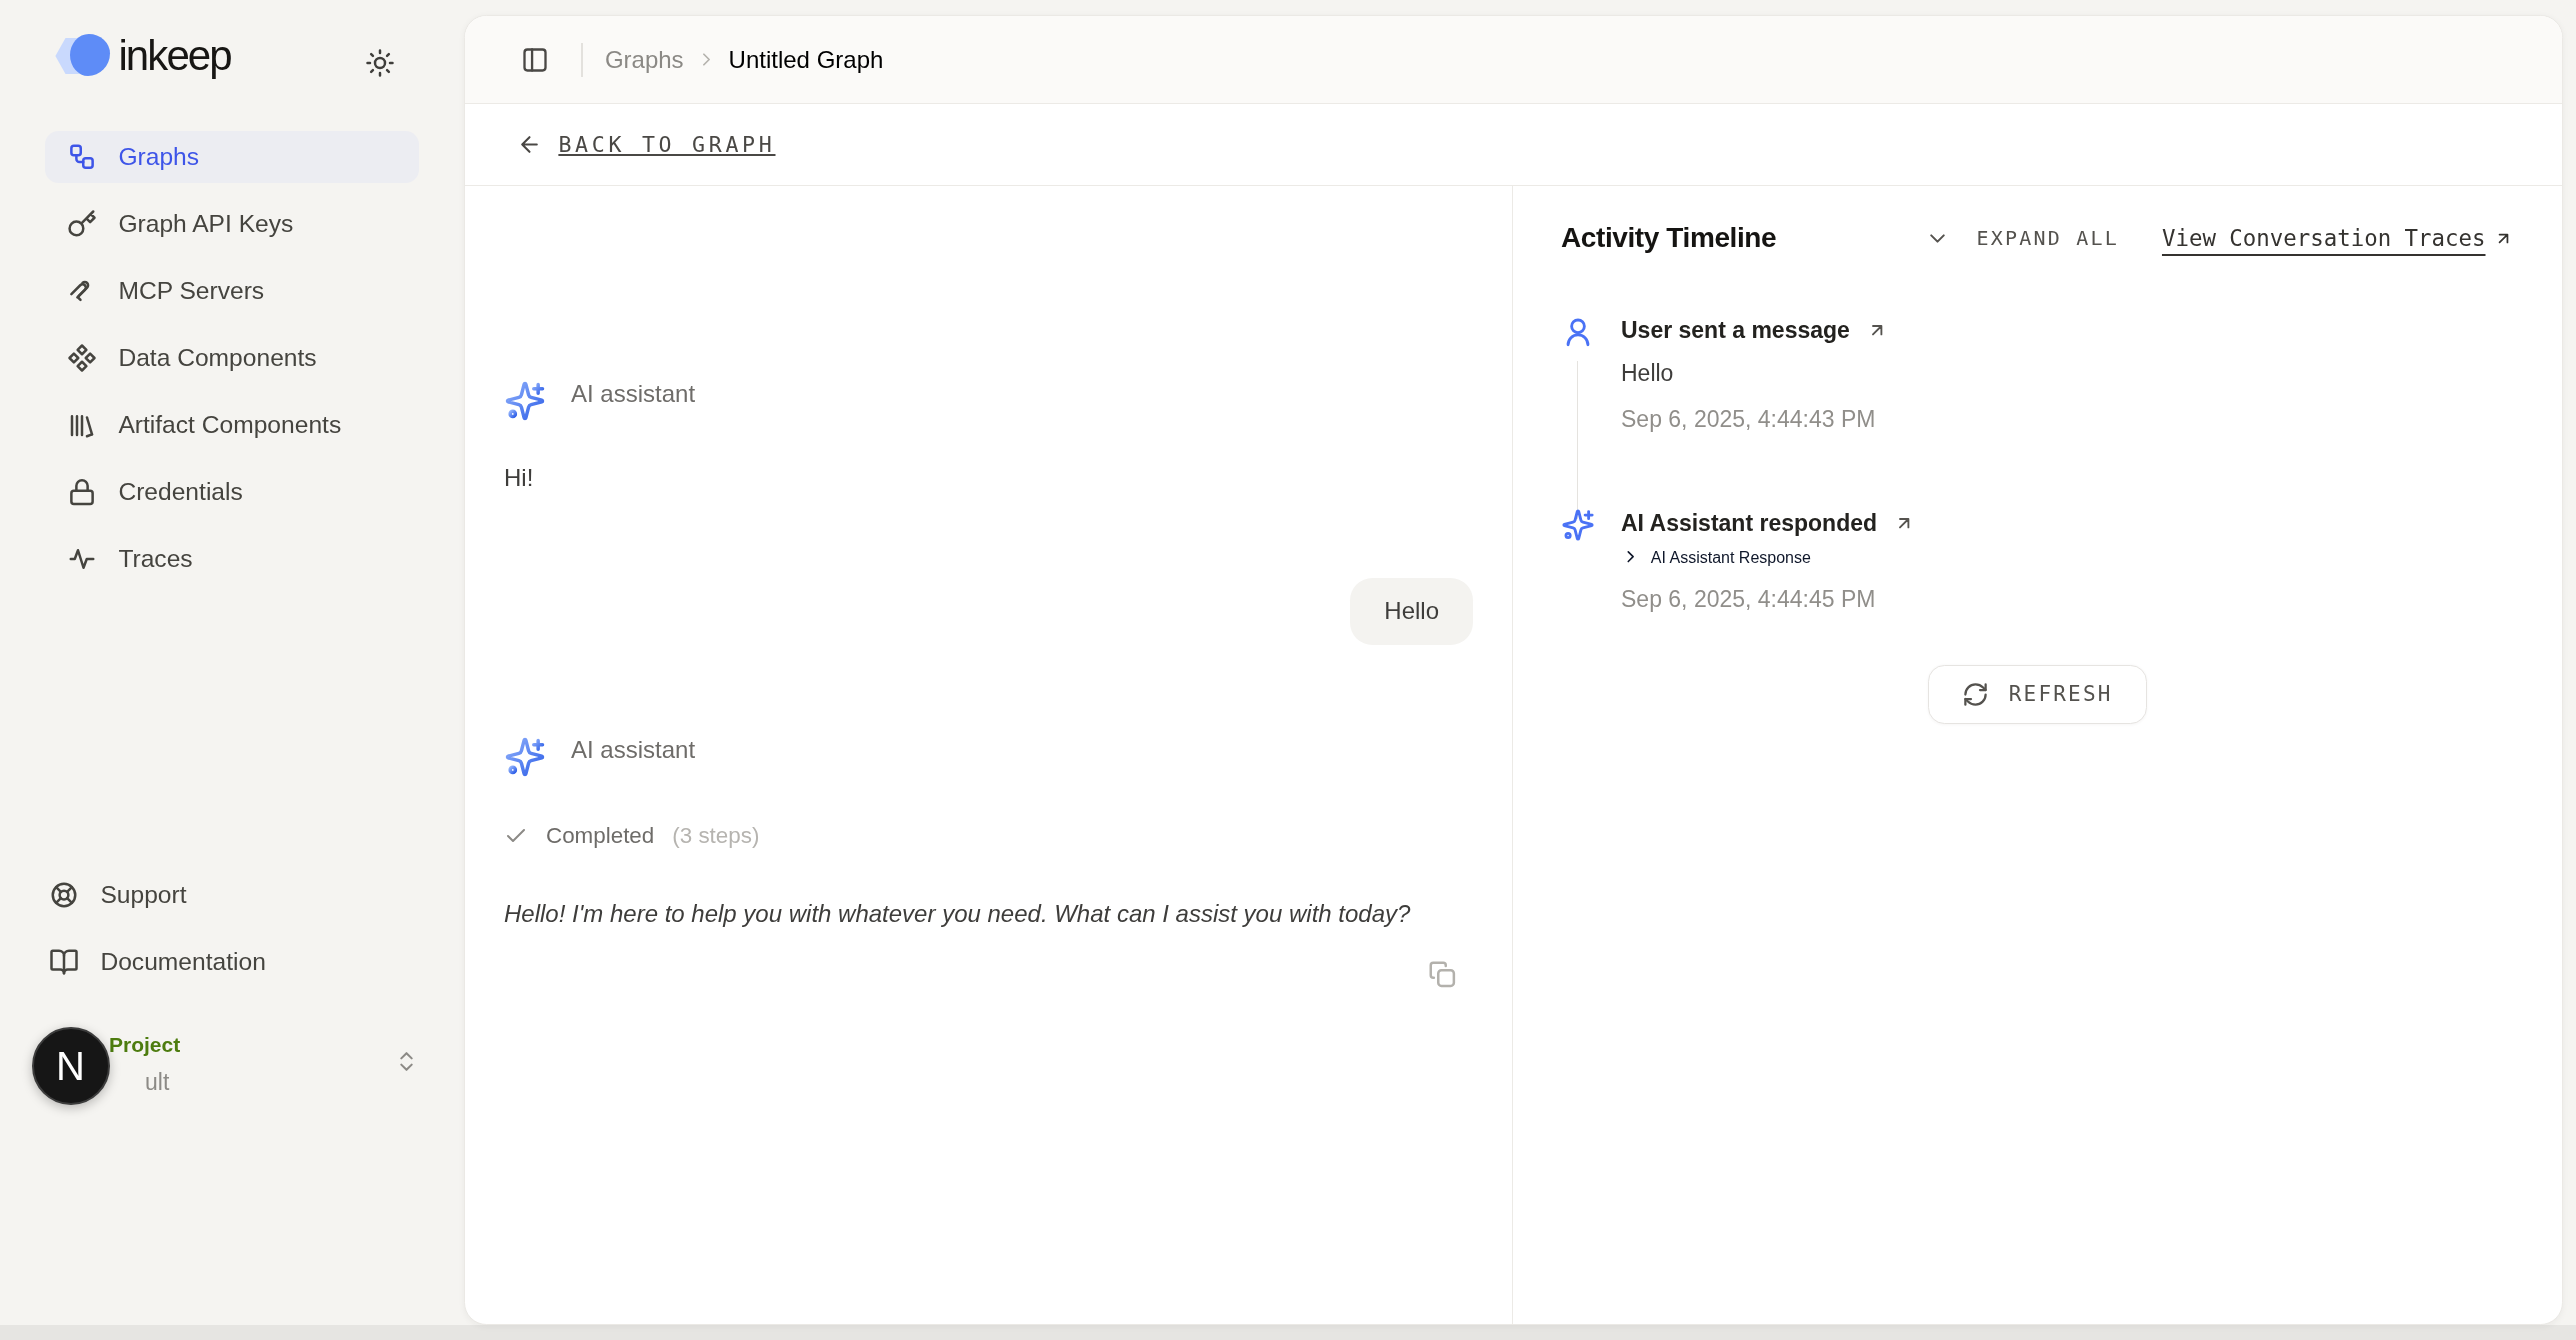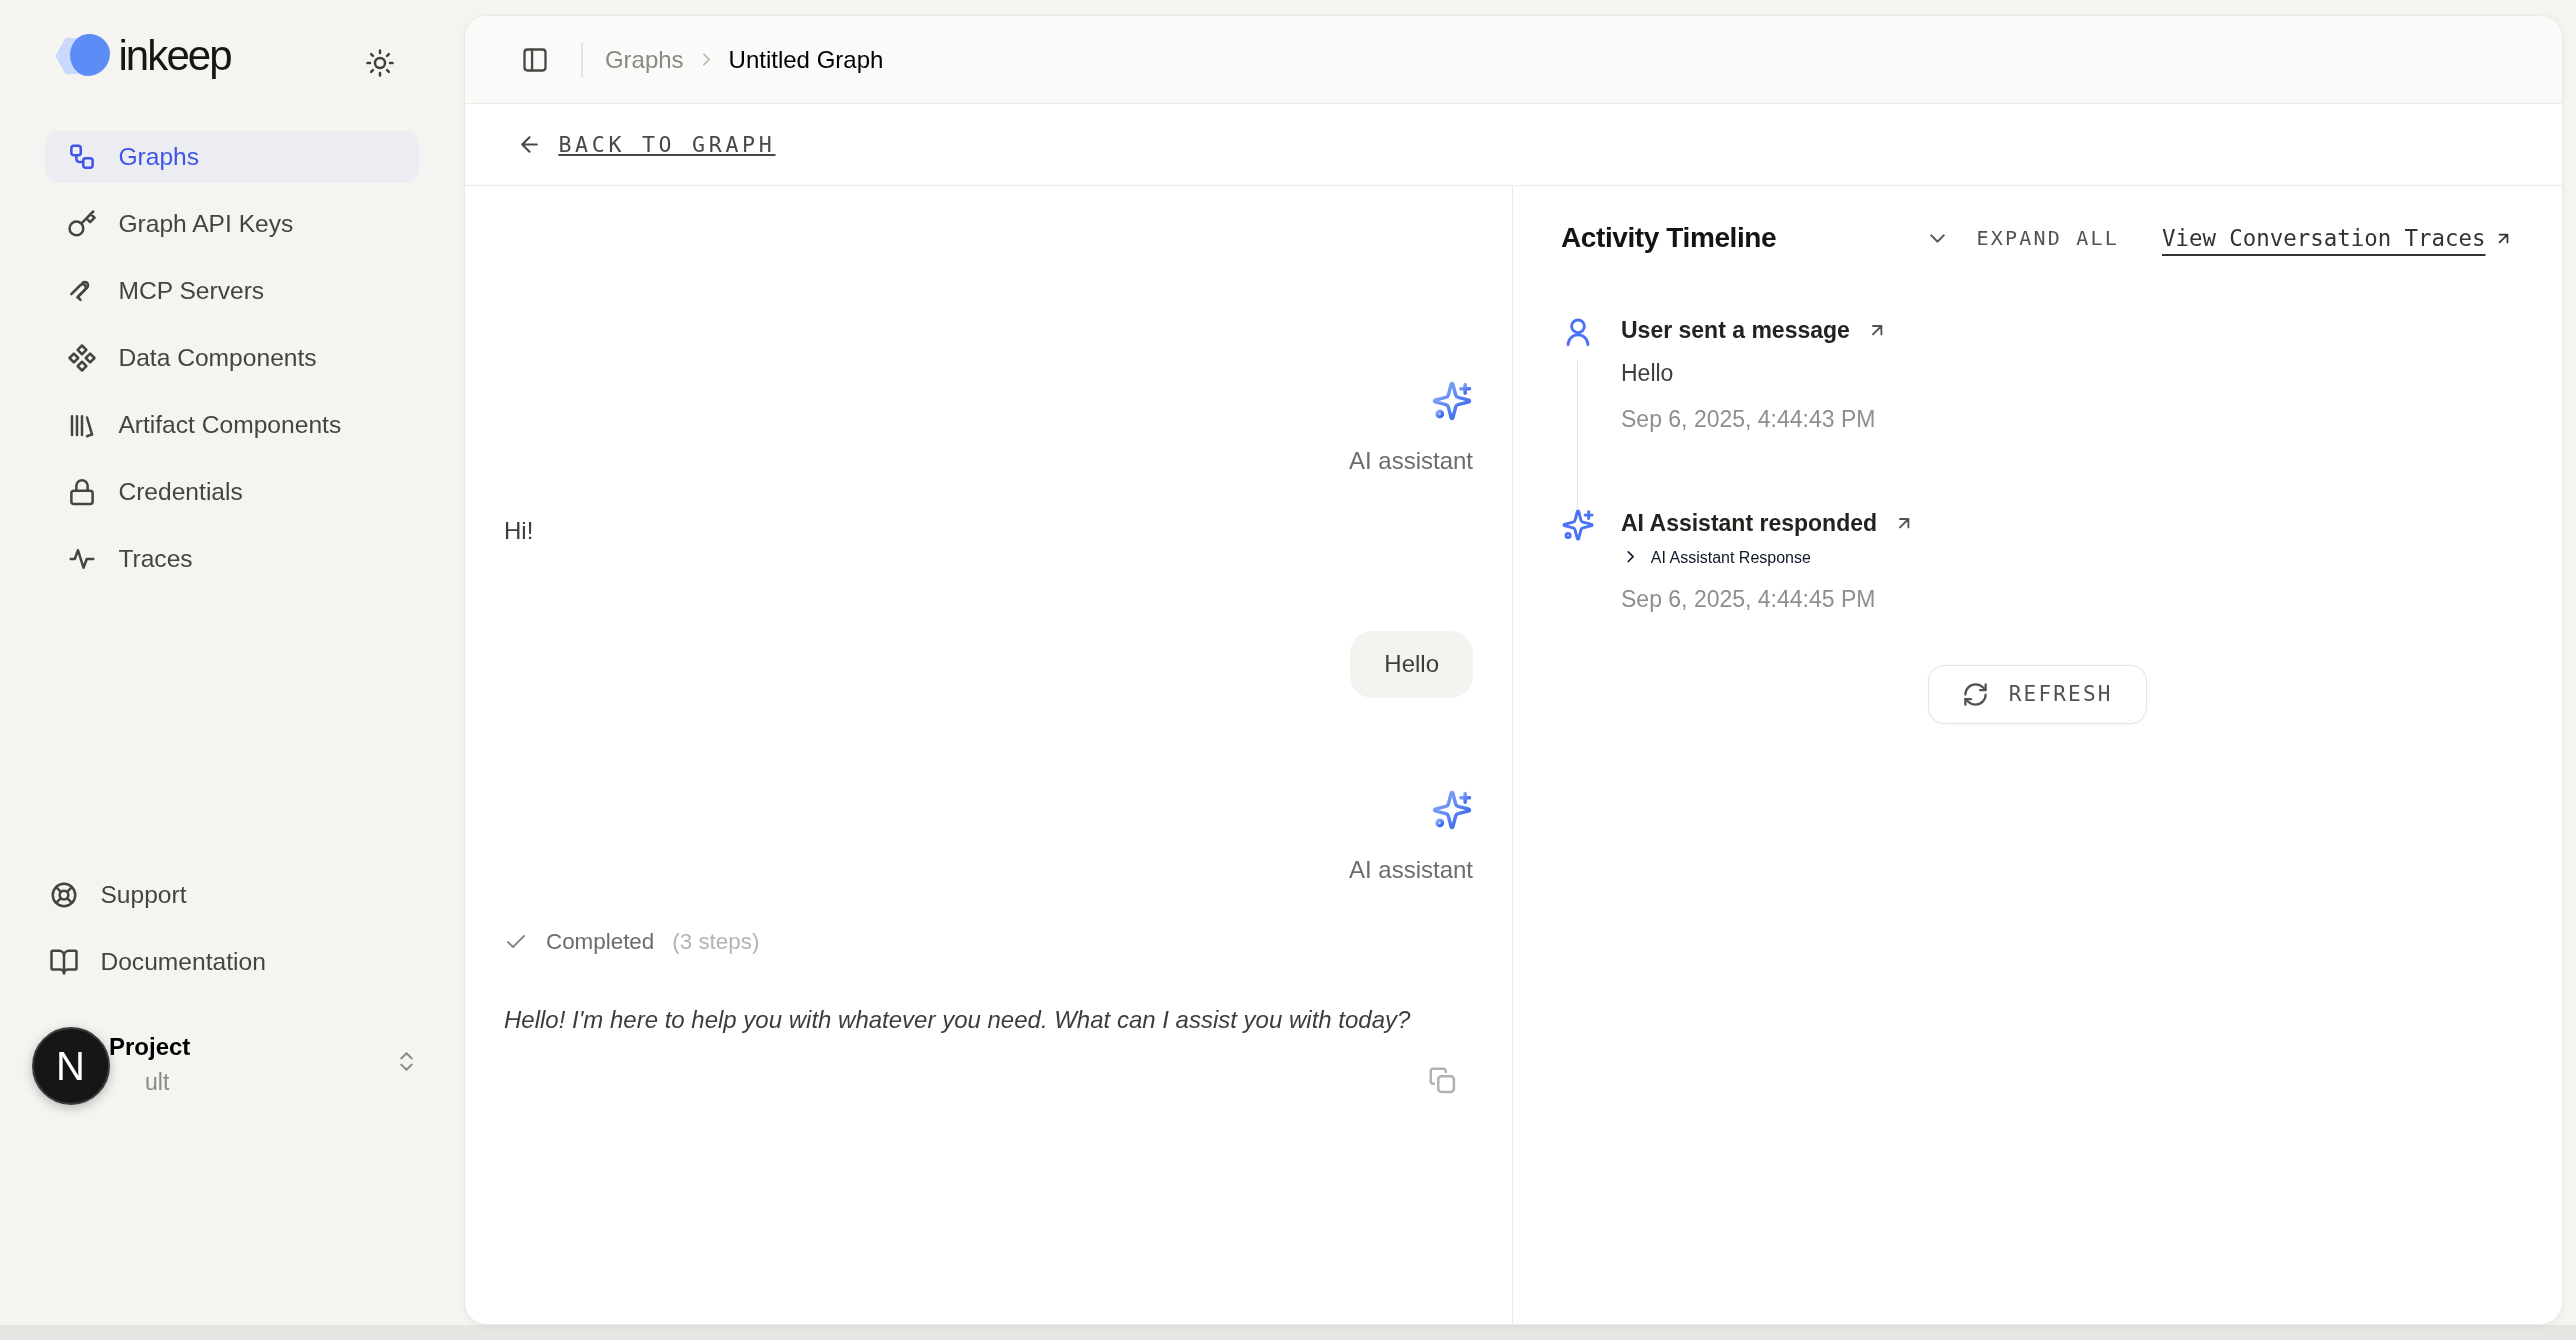--- a/index.html
+++ b/index.html
@@ -29,21 +29,21 @@
 
   .nav { margin-top:19.4px; }
   .nav-item { display:flex; align-items:center; height:52px; margin-bottom:15px; padding:0 22.4px;
               border-radius:13.4px; color:#45443f; font-size:24.6px; cursor:pointer; }
   .nav-item .ico { width:30px; height:30px; margin-right:21px; flex:0 0 auto; display:flex; align-items:center; }
   .nav-item.active { background:#ecedf2; color:#3e55e8; font-weight:500; }
   .nav-item svg { width:30px; height:30px; }
 
   .sidebar-footer { position:absolute; left:27px; right:27px; bottom:45px; }
   .project-row { position:relative; margin-top:42px; height:89px; }
-  .project-title { position:absolute; left:82px; top:3px; font-size:24px; font-weight:600; color:#000000; }
+  .project-title { position:absolute; left:82px; top:3px; font-size:21px; font-weight:600; color:#4d7c0f; }
   .project-sub { position:absolute; left:118px; top:39px; font-size:23px; color:#8c8a86; }
   .project-chevrons { position:absolute; right:18px; top:19.4px; color:#8c8a86; }
   .next-badge { position:absolute; left:4.5px; top:-3px; width:78px; height:78px; border-radius:50%;
                 background:#161616; border:2.2px solid #3c3c3c; color:#fff; display:flex; align-items:center;
                 justify-content:center; font-size:40px; font-weight:500; z-index:5; cursor:pointer;
                 box-shadow:0 3px 10.4px rgba(0,0,0,.25); }
 
   
   .card { position:absolute; left:464px; top:15px; width:2099px; height:1310px; background:#fff;
           border:0.7px solid #ebe9e5; border-radius:22.4px; box-shadow:0 1.5px 6px rgba(40,38,34,.05); overflow:hidden;
@@ -59,21 +59,21 @@
 
   .hdr2 { height:82px; border-bottom:0.7px solid #eceae6; display:flex; align-items:center; padding-left:52px; flex:0 0 auto; }
   .back-link { display:flex; align-items:center; gap:16.4px; color:#4a4845; cursor:pointer;
                font-size:21.6px; letter-spacing:3.7px; font-weight:500;text-decoration:underline; }
 
   .content { flex:1; display:flex; min-height:0; }
 
   
   .chat { width:1047px; flex:0 0 auto; position:relative; }
   .chat-col { width:969px; margin:0 auto; height:100%; position:relative; }
-  .asst-row { display:flex; align-items:flex-end; gap:25px;flex-direction:column; }
+  .asst-row { display:flex; align-items:flex-start; gap:25px; }
   .asst-row .spark { width:42px; height:42px; }
   .asst-label { font-size:24px; color:#6e6c69; }
   .msg-hi { margin-top:42px; font-size:24px; color:#3e3d3b; }
   .bubble-row { display:flex; justify-content:flex-end; margin-top:86px; }
   .bubble { background:#f4f3f0; border-radius:22.4px; padding:19.4px 34px; font-size:24px; color:#3e3d3b; }
   .asst-row2 { margin-top:91px; }
   .status-row { margin-top:45px; display:flex; align-items:center; gap:18px; }
   .status-check { color:#8c8a86; display:flex; }
   .status-label { font-size:22.4px; color:#6e6c69; }
   .status-steps { font-size:22.4px; color:#b6b4b0; }

